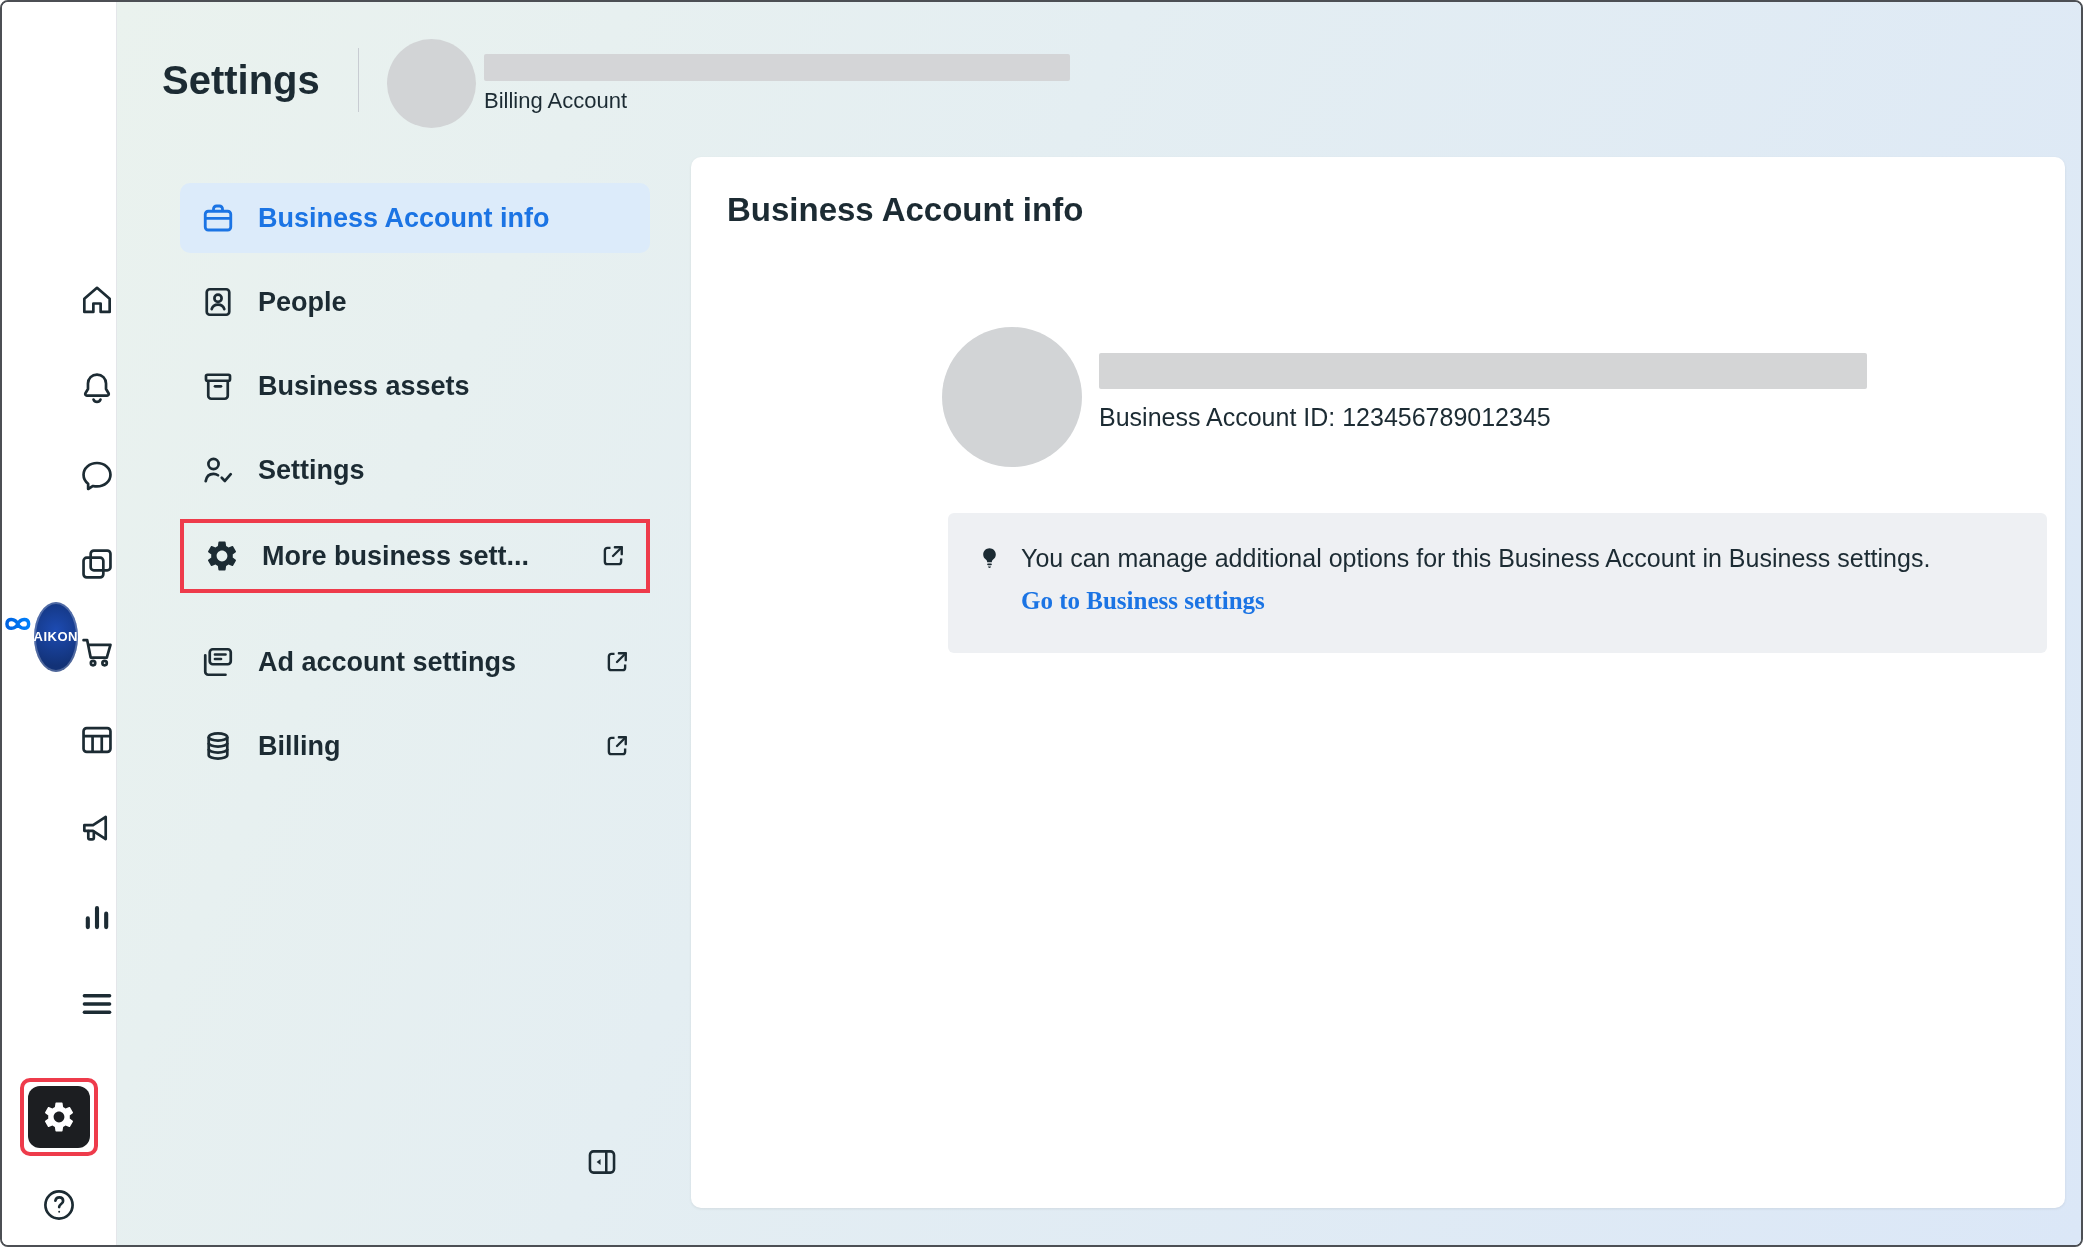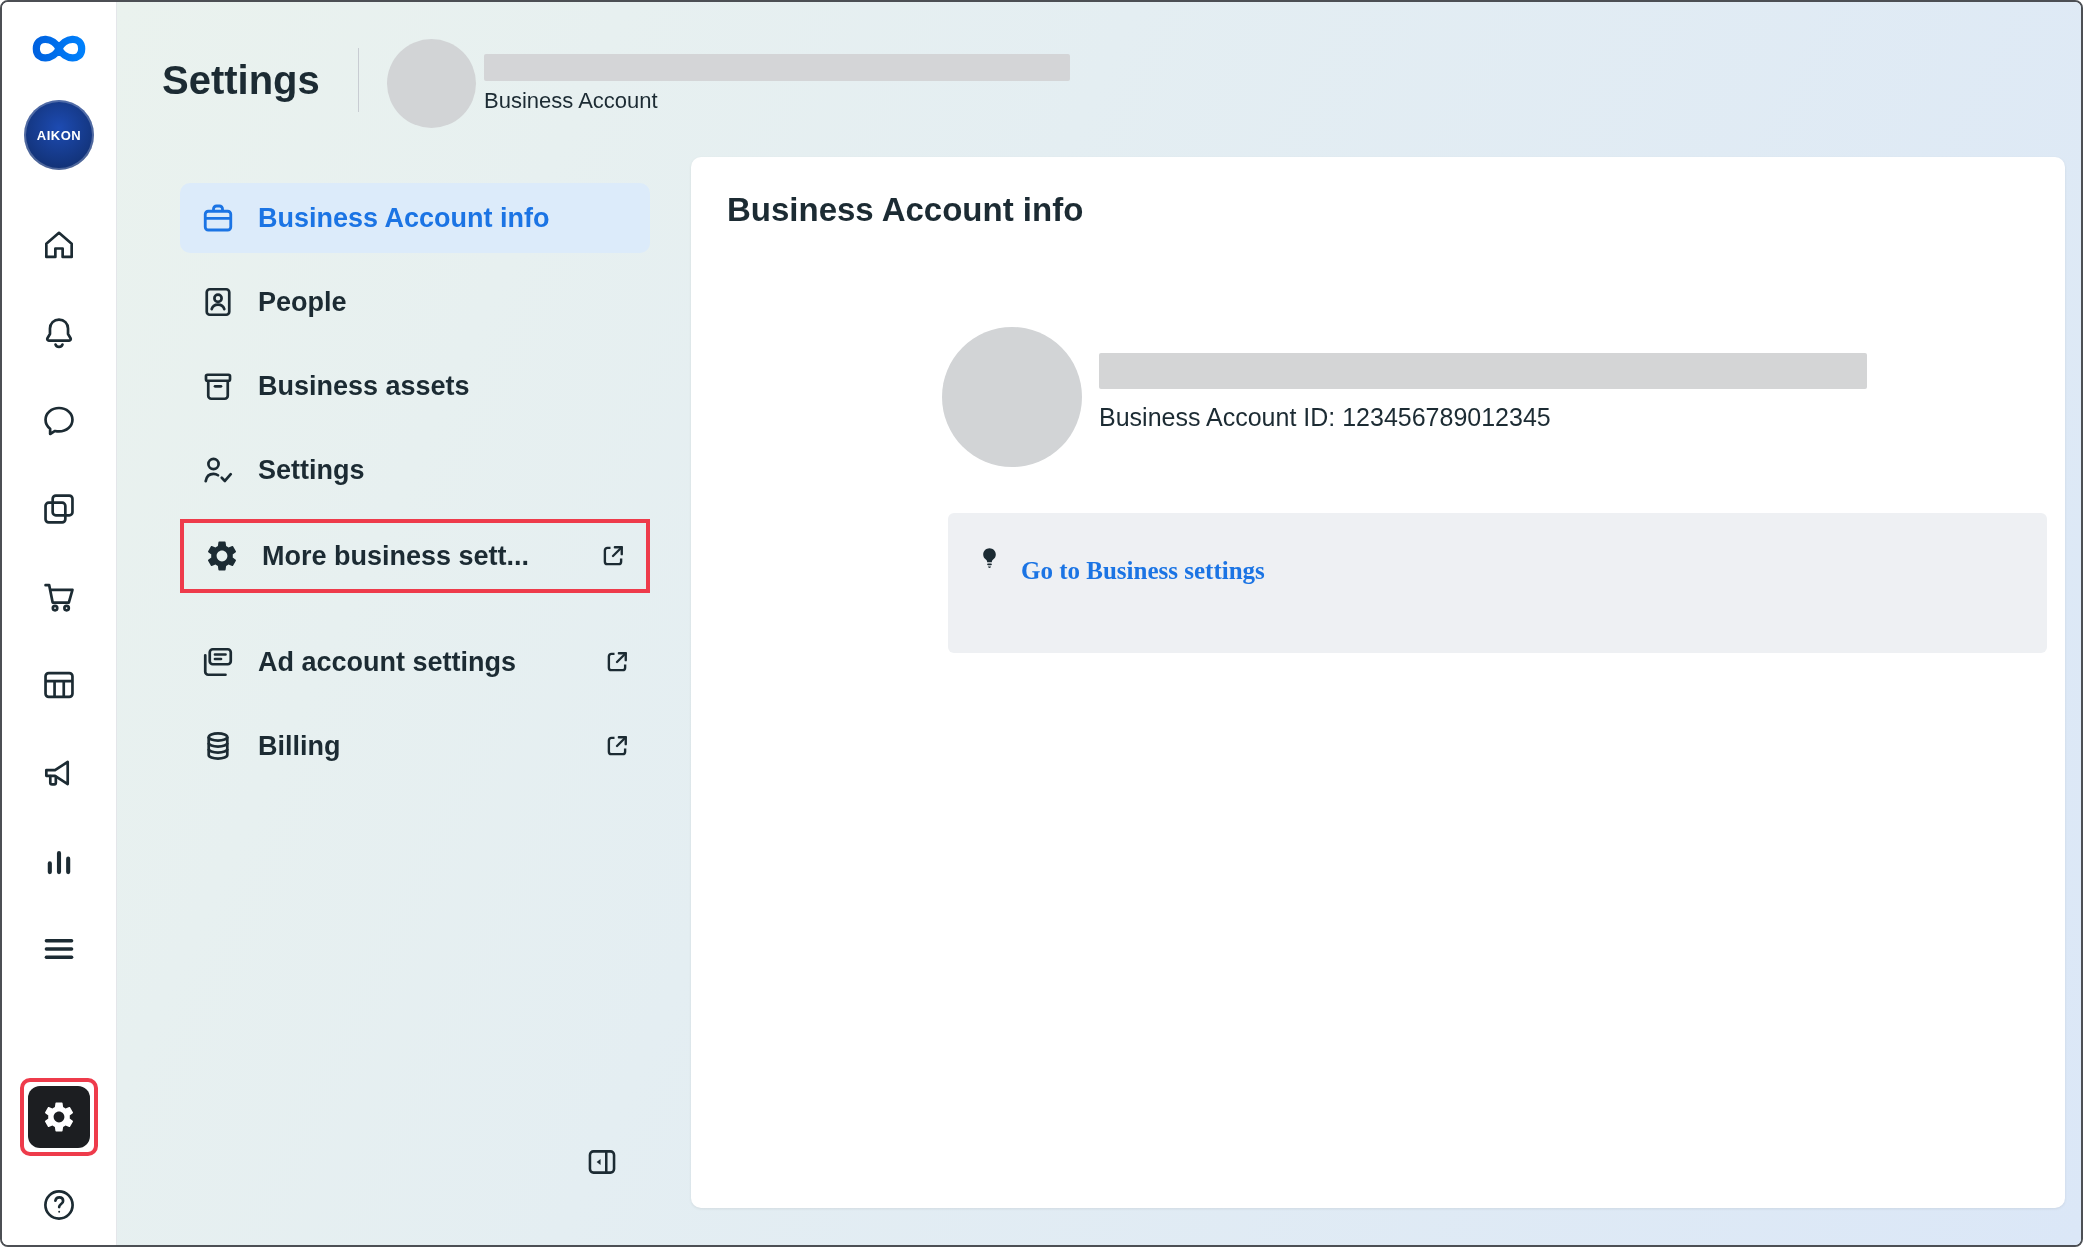--- a/index.html
+++ b/index.html
@@ -15,21 +15,21 @@
   
   .content-bg {
     position:absolute; left:115px; top:0; right:0; bottom:0;
     background:linear-gradient(115deg, #eaf2ee 0%, #e4eef2 40%, #dbe7f7 100%);
   }
 
   
   .rail {
     position:absolute; left:0; top:0; width:115px; height:100%;
     background:#ffffff; border-right:1px solid #e4e6ea;
-    display:flex; flex-direction:column; align-items:center;
+    display:flex; flex-direction:row; align-items:center;
     z-index:5;
   }
   .meta-logo { margin-top:26px; width:66px; height:46px; cursor:pointer; }
   .rail-avatar {
     margin-top:26px; width:70px; height:70px; border-radius:50%;
     background:radial-gradient(circle at 50% 40%, #1d4bb2 0%, #123277 75%);
     color:#fff; font-size:13px; font-weight:700; letter-spacing:.5px;
     display:grid; place-items:center; cursor:pointer;
     box-shadow: inset 0 0 0 2px rgba(255,255,255,.25);
   }
@@ -171,21 +171,21 @@
         <circle cx="12.1" cy="16.3" r="0.6" fill="currentColor" stroke="none"></circle>
       </svg>
     </div>
   </aside>
 
   <div class="page-title">Settings</div>
   <div class="topbar-divider"></div>
   <div class="biz-switcher"></div>
   <div class="biz-avatar"></div>
   <div class="biz-name-bar"></div>
-  <div class="biz-subtitle">Business Account</div>
+  <div class="biz-subtitle">Billing Account</div>
 
   <nav class="settings-nav">
 
     <div class="nav-item active">
       <span class="nav-icon">
         <svg viewBox="0 0 24 24" fill="none" stroke="currentColor" stroke-width="1.9">
           <rect x="3.5" y="7.5" width="17" height="12.5" rx="2"></rect>
           <path d="M9 7.5 V6 C9 4.9 9.9 4 11 4 H13 C14.1 4 15 4.9 15 6 V7.5"></path>
           <path d="M3.5 12.2 H20.5"></path>
         </svg>
@@ -298,17 +298,18 @@
 
     <div class="tip-box">
       <span class="bulb">
         <svg viewBox="0 0 24 24" fill="currentColor">
           <path d="M12 2.8 C8.9 2.8 6.4 5.3 6.4 8.4 C6.4 10.3 7.3 11.9 8.8 12.9 C9.5 13.4 9.9 14.1 9.9 14.9 V15.4 H14.1 V14.9 C14.1 14.1 14.5 13.4 15.2 12.9 C16.7 11.9 17.6 10.3 17.6 8.4 C17.6 5.3 15.1 2.8 12 2.8 Z"></path>
           <rect x="9.9" y="16.4" width="4.2" height="1.6" rx="0.8"></rect>
           <path d="M10.6 19.2 H13.4 C13.2 20 12.7 20.5 12 20.5 C11.3 20.5 10.8 20 10.6 19.2 Z"></path>
         </svg>
       </span>
       <div>
+        <div class="tip-text">You can manage additional options for this Business Account in Business settings.</div>
         <span class="tip-link">Go to Business settings</span>
       </div>
     </div>
   </main>
 </div>
 
 </body></html>

